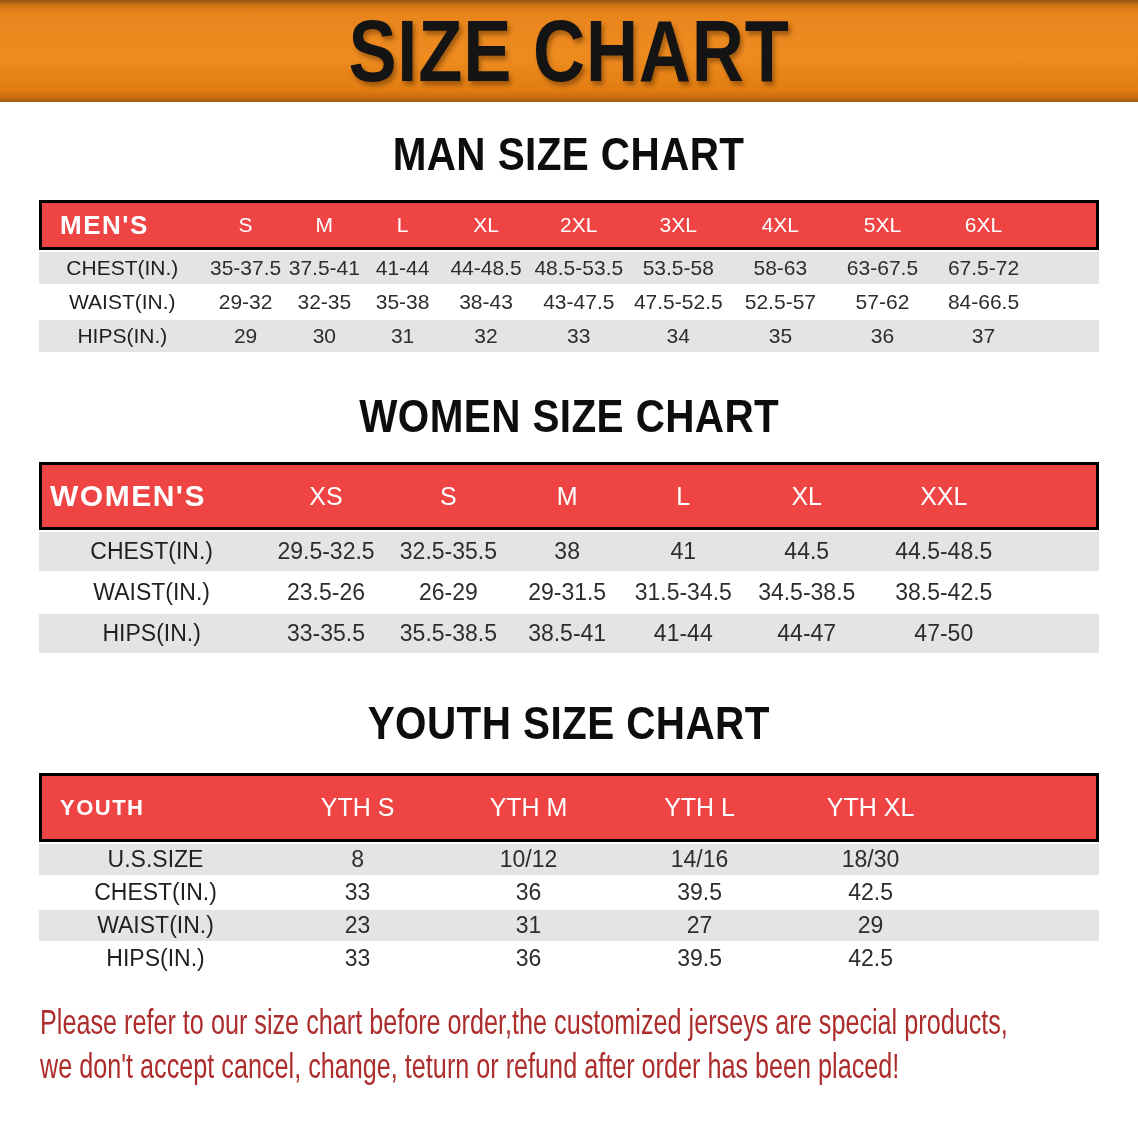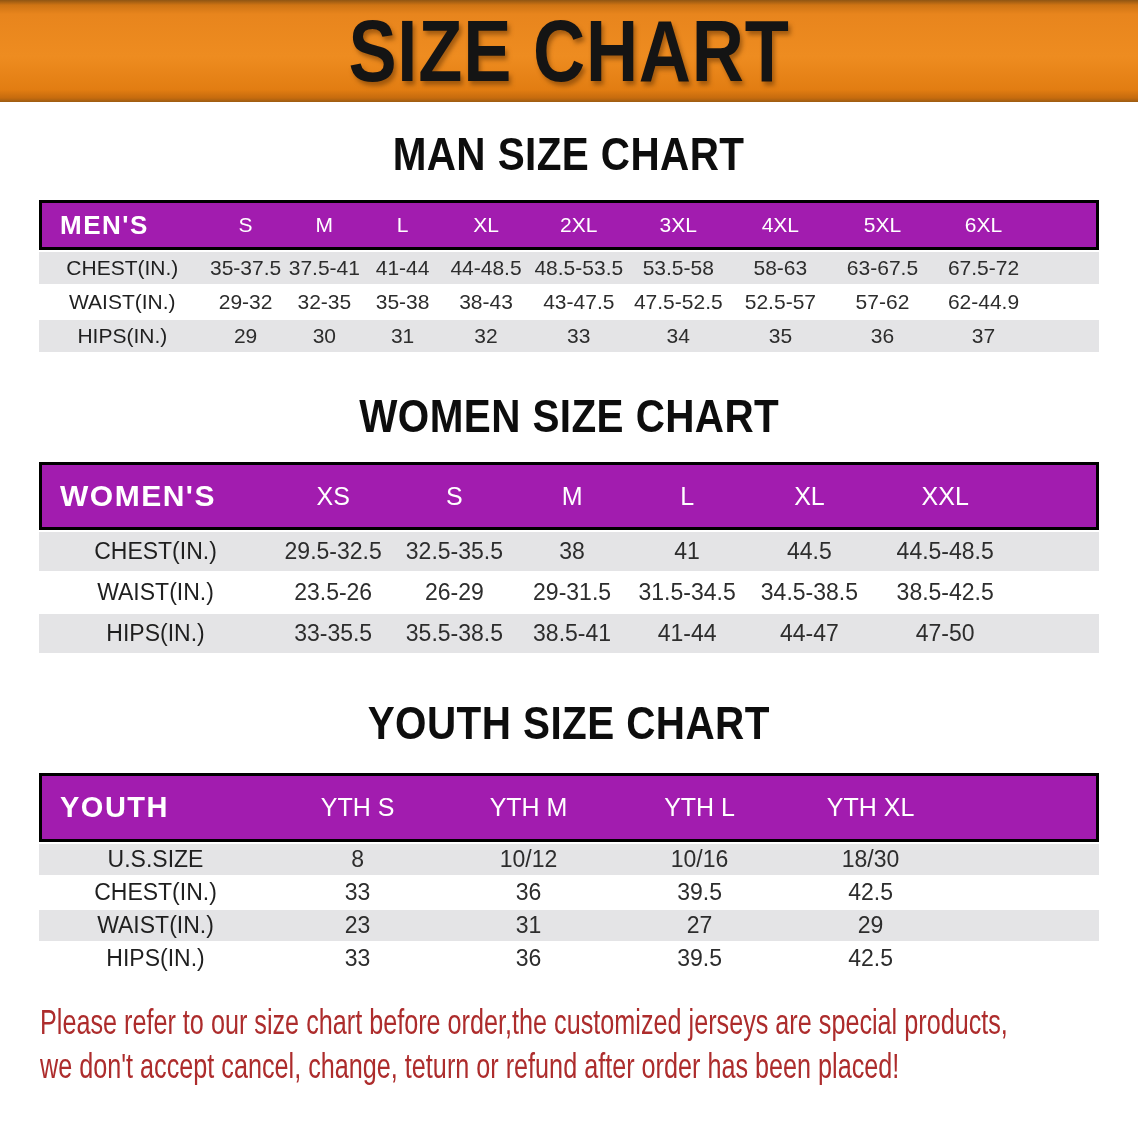--- a/index.html
+++ b/index.html
@@ -31,47 +31,47 @@
   #men-heading   { margin:26px 0 20px; }
   #women-heading { margin:38px 0 20px; }
   #youth-heading { margin:44px 0 24px; }
 
   
   .size-table {
     width:1060px; margin:0 auto;
     border-collapse:separate; border-spacing:0; table-layout:fixed;
   }
   .size-table thead th {
-    background:#a21caf; color:#ffffff; font-weight:normal; text-align:center;
+    background:#ef4444; color:#ffffff; font-weight:normal; text-align:center;
     border-top:3px solid #000; border-bottom:3px solid #000; padding:0;
   }
   .size-table thead th:first-child {
     text-align:left; padding-left:18px; font-weight:bold; letter-spacing:1.5px;
     border-left:3px solid #000;
   }
   .size-table thead th:last-child { border-right:3px solid #000; }
   .size-table tbody td {
     text-align:center; color:#2d2d2d; border-top:2px solid #ffffff; padding:0;
   }
   .size-table tbody tr:nth-child(odd)  { background:#e4e4e6; }
   .size-table tbody tr:nth-child(even) { background:#ffffff; }
   .size-table tbody td.rowlabel { color:#1f1f1f; }
 
   .t-men thead th { height:44px; font-size:21px; }
   .t-men thead th:first-child { font-size:26px; }
   .t-men tbody tr { height:34px; }
   .t-men tbody td { font-size:21px; }
 
   .t-women thead th { height:62px; font-size:25px; }
-  .t-women thead th:first-child { font-size:30px; }
+  .t-women thead th:first-child { font-size:30px;padding-left:8px; }
   .t-women tbody tr { height:41px; }
   .t-women tbody td { font-size:23px; }
 
   .t-youth thead th { height:63px; font-size:25px; }
-  .t-youth thead th:first-child { font-size:29px; }
+  .t-youth thead th:first-child { font-size:22px; }
   .t-youth tbody tr { height:33px; }
   .t-youth tbody td { font-size:23px; }
 
   
   .t-men th:nth-child(1){width:14.1%} .t-men th:nth-child(2){width:7.7%}
   .t-men th:nth-child(3){width:7.5%}  .t-men th:nth-child(4){width:7.6%}
   .t-men th:nth-child(5){width:8.5%}  .t-men th:nth-child(6){width:9.4%}
   .t-men th:nth-child(7){width:9.8%}  .t-men th:nth-child(8){width:9.9%}
   .t-men th:nth-child(9){width:9.8%}  .t-men th:nth-child(10){width:9.7%}
   .t-men th:nth-child(11){width:6.0%}
@@ -136,21 +136,21 @@
         <tr>
           <td class="rowlabel">WAIST(IN.)</td>
           <td>29-32</td>
           <td>32-35</td>
           <td>35-38</td>
           <td>38-43</td>
           <td>43-47.5</td>
           <td>47.5-52.5</td>
           <td>52.5-57</td>
           <td>57-62</td>
-          <td>62-44.9</td>
+          <td>84-66.5</td>
           <td></td>
         </tr>
         <tr>
           <td class="rowlabel">HIPS(IN.)</td>
           <td>29</td>
           <td>30</td>
           <td>31</td>
           <td>32</td>
           <td>33</td>
           <td>34</td>
@@ -228,21 +228,21 @@
           <th>YTH L</th>
           <th>YTH XL</th>
           <th></th>
         </tr>
       </thead>
       <tbody>
         <tr>
           <td class="rowlabel">U.S.SIZE</td>
           <td>8</td>
           <td>10/12</td>
-          <td>10/16</td>
+          <td>14/16</td>
           <td>18/30</td>
           <td></td>
         </tr>
         <tr>
           <td class="rowlabel">CHEST(IN.)</td>
           <td>33</td>
           <td>36</td>
           <td>39.5</td>
           <td>42.5</td>
           <td></td>

